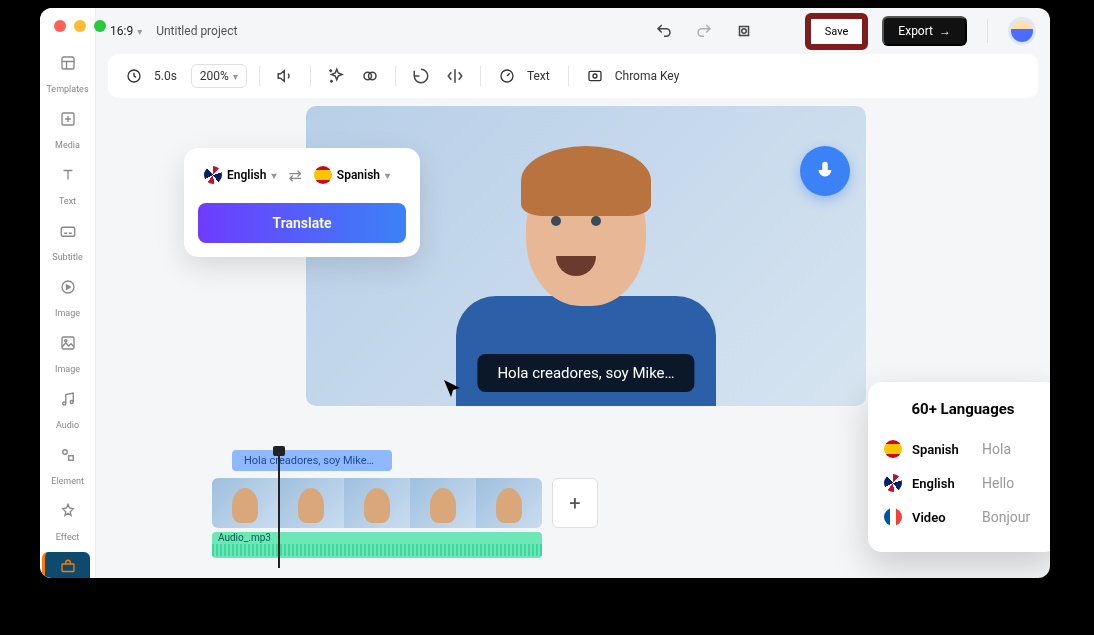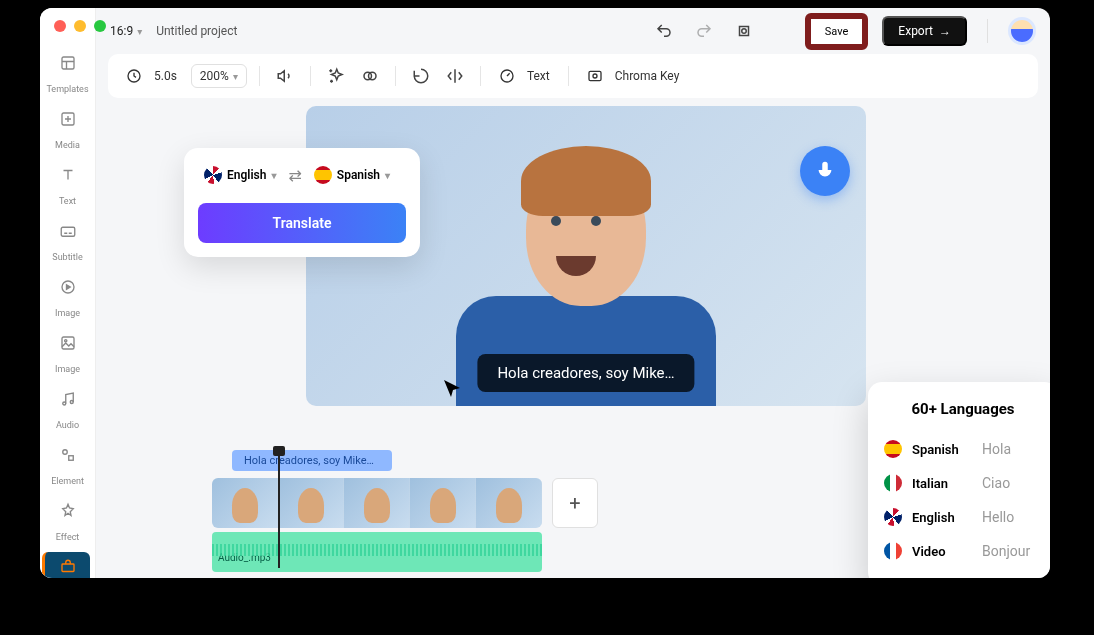--- a/index.html
+++ b/index.html
@@ -59,21 +59,21 @@
   .pointer { position: absolute; left: 256px; top: 230px; z-index: 30; }
 
   .timeline { position: absolute; left: 56px; right: 0; bottom: 0; height: 130px; padding: 8px 12px; }
   .caption-clip { position:absolute; left: 80px; top: 2px; background: #8fb8ff; color: #1a4a9a; font-size: 11px; padding: 4px 12px; border-radius: 4px; width:160px; overflow:hidden; white-space:nowrap;}
   .playhead { position:absolute; left:126px; top:0; width:2px; height:120px; background:#222; z-index:5;}
   .playhead::before{content:'';position:absolute;top:-2px;left:-5px;width:12px;height:10px;background:#222;border-radius:2px;}
   .video-track { position:absolute; left:60px; top:30px; width:330px; height:50px; border-radius:6px; overflow:hidden; display:flex; }
   .thumb { flex:1; background: linear-gradient(135deg,#9fc0de,#c8dcef); position:relative; border-right:1px solid rgba(255,255,255,.3);}
   .thumb::after{content:'';position:absolute;left:30%;top:20%;width:40%;height:70%;background:#d9a77a;border-radius:50% 50% 30% 30%;}
   .add-clip { position:absolute; left:400px; top:30px; width:46px;height:50px;border:1px solid #e0e0e0;border-radius:6px;display:flex;align-items:center;justify-content:center;color:#555;font-size:20px;cursor:pointer;background:#fff;}
-  .audio-track { position:absolute; left:60px; top:84px; width:330px; height:26px; background:#6ee7b7; border-radius:4px; font-size:10px; color:#065f46; padding:20px 6px; overflow:hidden;}
+  .audio-track { position:absolute; left:60px; top:84px; width:330px; height:26px; background:#6ee7b7; border-radius:4px; font-size:10px; color:#065f46; padding:0 6px; overflow:hidden;}
   .wave { position:absolute; left:0;right:0;top:12px;height:12px; background: repeating-linear-gradient(90deg,#34d399 0 2px,#6ee7b7 2px 4px); opacity:.8;}
 
   .lang-panel { position: absolute; right: -8px; top: 284px; width: 190px; background: #fff; border-radius: 14px; padding: 18px 16px; box-shadow: 0 14px 36px rgba(0,0,0,.18); z-index: 25; }
   .lang-panel h3 { font-size: 15px; font-weight: 700; text-align: center; margin-bottom: 14px; }
   .lang-item { display: flex; align-items: center; gap: 10px; padding: 8px 0; font-size: 13px; }
   .lang-item .name { font-weight:600; width:60px; }
   .lang-item .greet { color:#999; font-size:14px; }
 </style>
 </head>
 <body>
@@ -291,25 +291,20 @@
 
       <div class="lang-panel">
         <h3>60+ Languages</h3>
         <div id="lang-list">
             <div class="lang-item">
               <span class="flag es"></span>
               <span class="name">Spanish</span>
               <span class="greet">Hola</span>
             </div>
             <div class="lang-item">
-              <span class="flag it"></span>
-              <span class="name">Italian</span>
-              <span class="greet">Ciao</span>
-            </div>
-            <div class="lang-item">
               <span class="flag uk"></span>
               <span class="name">English</span>
               <span class="greet">Hello</span>
             </div>
             <div class="lang-item">
               <span class="flag fr"></span>
               <span class="name">Video</span>
               <span class="greet">Bonjour</span>
             </div>
           </div>

